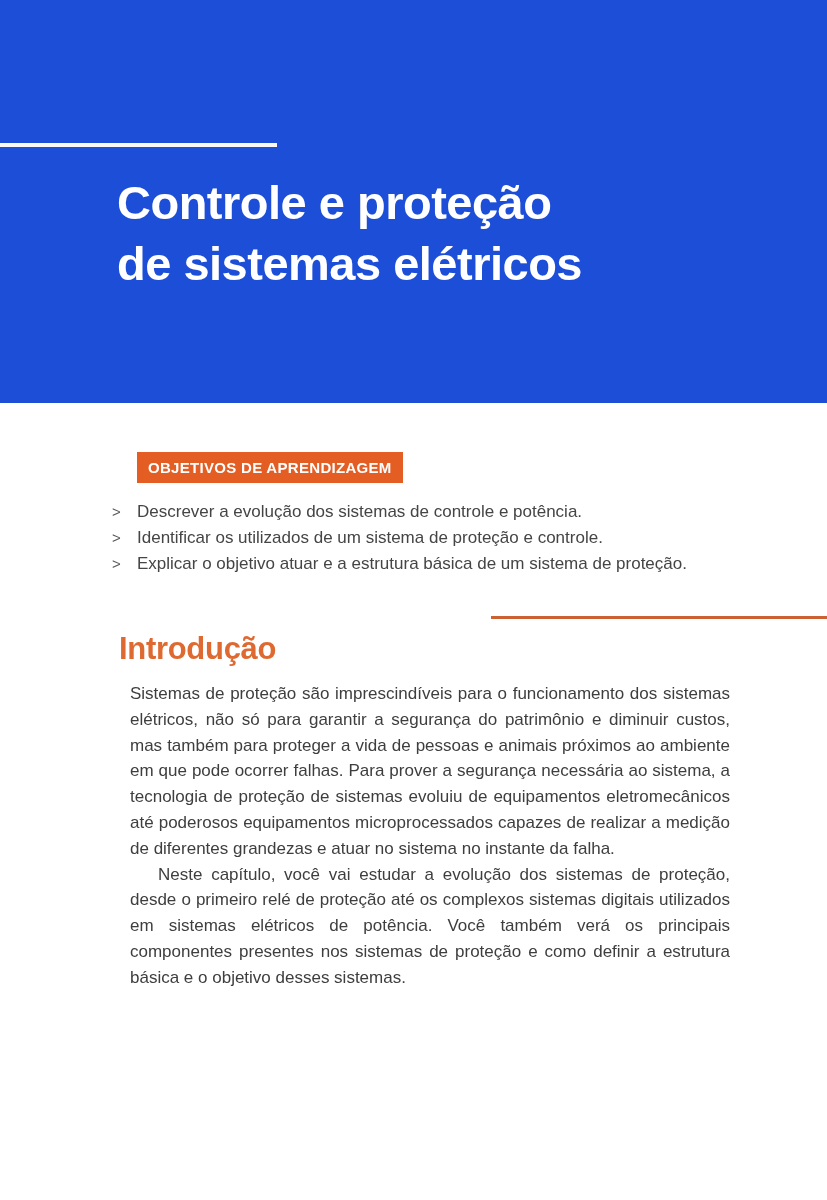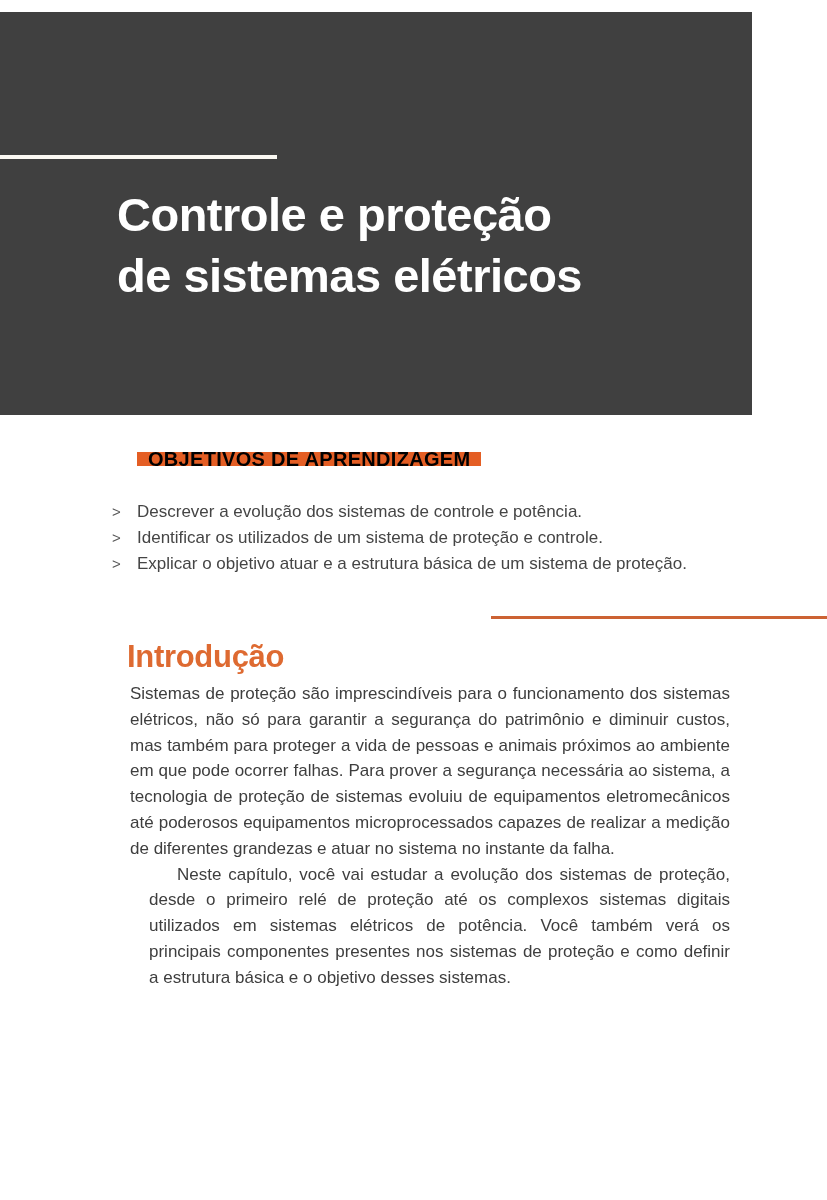--- a/index.html
+++ b/index.html
@@ -8,24 +8,24 @@
     position: relative;
     width: 827px;
     height: 1200px;
     background: #ffffff;
     overflow: hidden;
     font-family: "Liberation Sans", "DejaVu Sans", sans-serif;
   }
   
   .hero {
     position: absolute;
-    top: 12px; left: 0;
-    width: 752px;
+    top: 0; left: 0;
+    width: 827px;
     height: 403px;
-    background: #404040;
+    background: #1d4ed8;
   }
   .hero-rule {
     position: absolute;
     top: 143px; left: 0;
     width: 277px; height: 4px;
     background: #FBF9F3;
   }
   .chapter-title {
     position: absolute;
     left: 117px; top: 172px;
@@ -42,24 +42,24 @@
     color: #ffffff;
     font-size: 21px;
     font-weight: 700;
     font-style: italic;
     letter-spacing: 0.2px;
   }
   
   .objectives-badge {
     position: absolute;
     left: 137px; top: 452px;
-    height: 14px;
+    height: 31px;
     background: #E45E24;
-    color: #000000;
-    font-size: 20px;
+    color: #ffffff;
+    font-size: 15px;
     font-weight: 700;
     letter-spacing: 0.3px;
     display: inline-flex;
     align-items: center;
     padding: 0 11px;
     white-space: nowrap;
   }
   .objectives-list {
     position: absolute;
     left: 112px; top: 499px;
@@ -98,21 +98,21 @@
   .body-text {
     position: absolute;
     left: 130px; top: 681px;
     width: 600px;
     font-size: 17px;
     line-height: 25.8px;
     color: #3E3E3E;
     text-align: justify;
   }
   .body-text p { margin: 0; }
-  .body-text p + p { text-indent: 28px; margin-left: 19px; }
+  .body-text p + p { text-indent: 28px; }
 </style>
 </head>
 <body>
 
 <div class="page">
 
   <div class="hero">
     <div class="hero-rule"></div>
     <div class="chapter-title">
       <div>Controle e proteção</div>
@@ -132,20 +132,20 @@
       <span class="objective-text">Identificar os utilizados de um sistema de proteção e controle.</span>
     </div>
     <div class="objective-item">
       <span class="objective-marker">&gt;</span>
       <span class="objective-text">Explicar o objetivo atuar e a estrutura básica de um sistema de proteção.</span>
     </div>
   </div>
 
   <div class="section-rule"></div>
 
-  <h1 class="intro-heading" style="margin:11px;">Introdução</h1>
+  <h1 class="intro-heading" style="margin:3px;">Introdução</h1>
 
   <div class="body-text">
     <p>Sistemas de proteção são imprescindíveis para o funcionamento dos sistemas elétricos, não só para garantir a segurança do patrimônio e diminuir custos, mas também para proteger a vida de pessoas e animais próximos ao ambiente em que pode ocorrer falhas. Para prover a segurança necessária ao sistema, a tecnologia de proteção de sistemas evoluiu de equipamentos eletromecânicos até poderosos equipamentos microprocessados capazes de realizar a medição de diferentes grandezas e atuar no sistema no instante da falha.</p>
     <p>Neste capítulo, você vai estudar a evolução dos sistemas de proteção, desde o primeiro relé de proteção até os complexos sistemas digitais utilizados em sistemas elétricos de potência. Você também verá os principais componentes presentes nos sistemas de proteção e como definir a estrutura básica e o objetivo desses sistemas.</p>
   </div>
 
 </div>
 
 </body></html>

